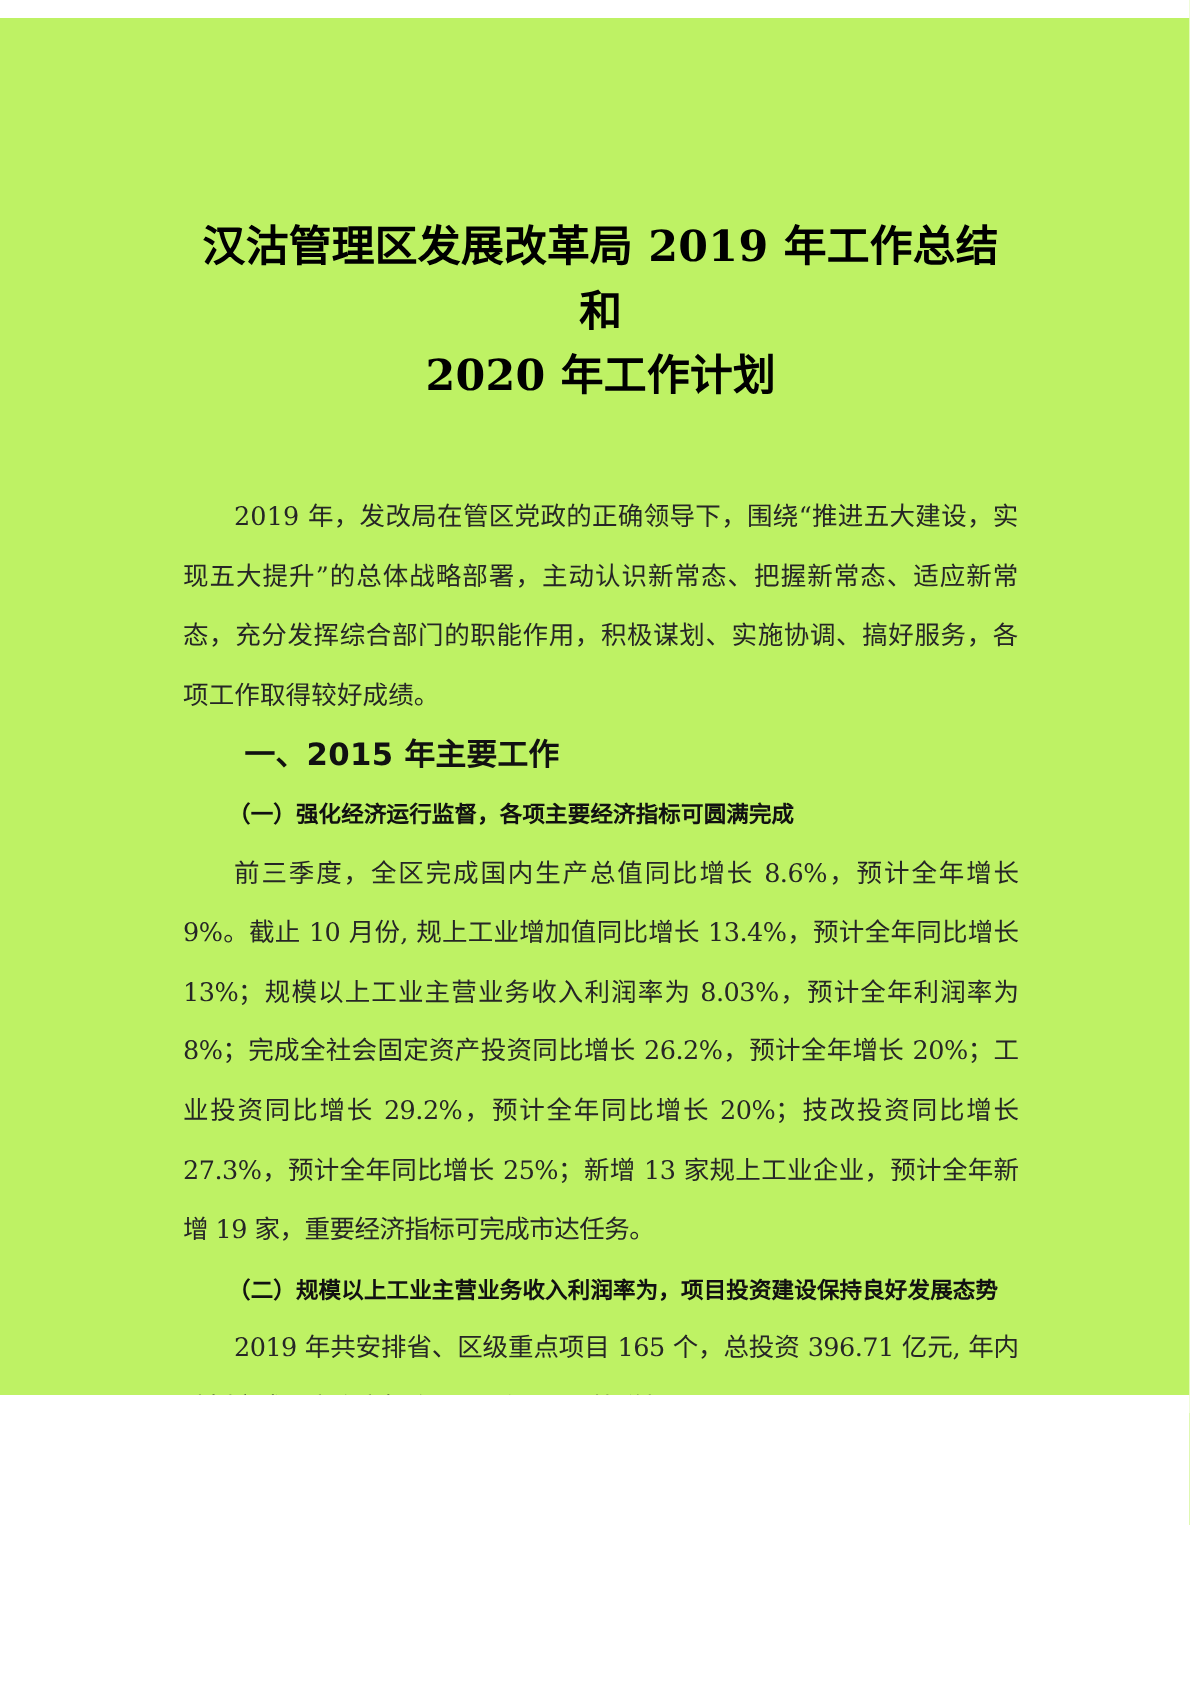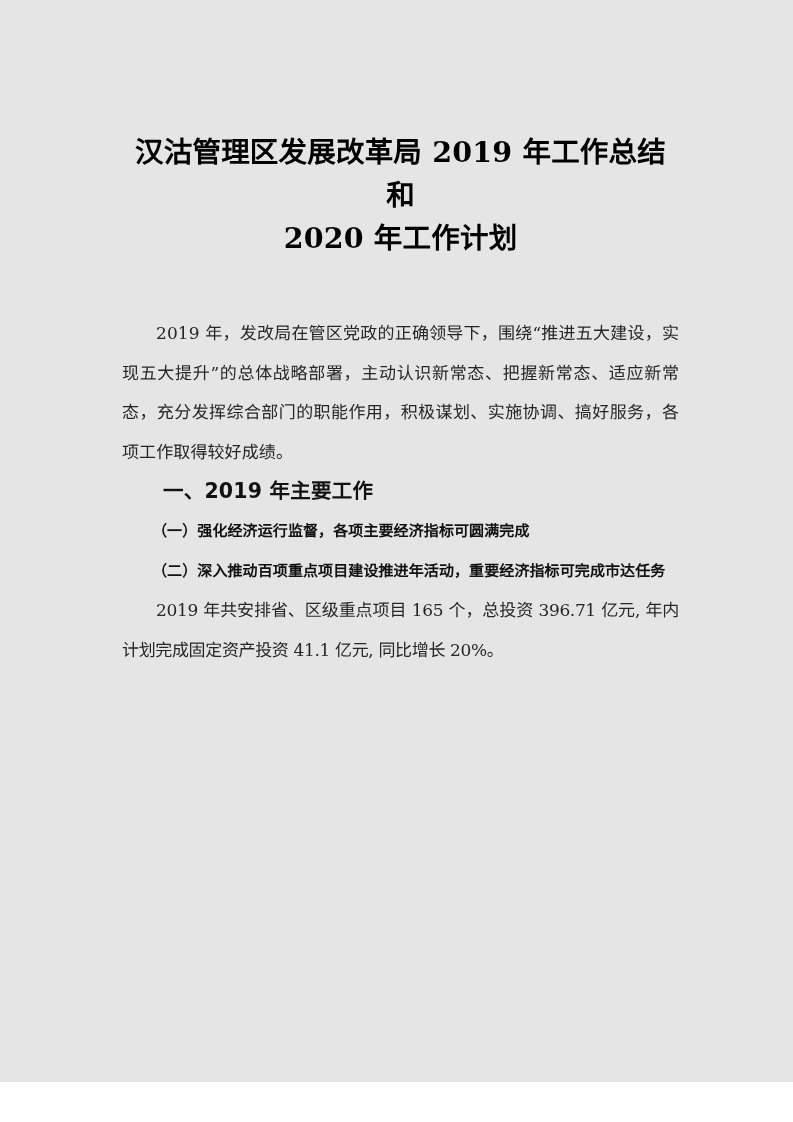--- a/index.html
+++ b/index.html
@@ -8,23 +8,23 @@
     padding: 0;
     background: #ffffff;
   }
   body {
     font-family: "DejaVu Serif", "Liberation Serif", serif;
     color: #1a1a1a;
   }
   .page {
     position: relative;
     width: 793px;
-    height: 1082px;
-    margin: 0 auto;
-    background: #e5e5e5;
+    height: 918px;
+    margin: 12px auto;
+    background: #bef264;
     overflow: hidden;
     box-sizing: border-box;
   }
   .content {
     position: absolute;
     left: 122px;
     top: 0;
     width: 557px;
   }
 
@@ -95,23 +95,24 @@
 <div class="page">
   <div class="content">
 
     <h1 class="doc-title">汉沽管理区发展改革局 2019 年工作总结和
 2020 年工作计划</h1>
 
     <div class="gap-after-title"></div>
 
     <p class="para">2019 年，发改局在管区党政的正确领导下，围绕“推进五大建设，实现五大提升”的总体战略部署，主动认识新常态、把握新常态、适应新常态，充分发挥综合部门的职能作用，积极谋划、实施协调、搞好服务，各项工作取得较好成绩。</p>
 
-    <p class="h1-line">一、2019 年主要工作</p>
+    <p class="h1-line">一、2015 年主要工作</p>
 
     <p class="h2-line">（一）强化经济运行监督，各项主要经济指标可圆满完成</p>
 
+    <p class="para tight">前三季度，全区完成国内生产总值同比增长 8.6%，预计全年增长 9%。截止 10 月份, 规上工业增加值同比增长 13.4%，预计全年同比增长 13%；规模以上工业主营业务收入利润率为 8.03%，预计全年利润率为 8%；完成全社会固定资产投资同比增长 26.2%，预计全年增长 20%；工业投资同比增长 29.2%，预计全年同比增长 20%；技改投资同比增长 27.3%，预计全年同比增长 25%；新增 13 家规上工业企业，预计全年新增 19 家，重要经济指标可完成市达任务。</p>
 
-    <p class="h2-line">（二）深入推动百项重点项目建设推进年活动，重要经济指标可完成市达任务</p>
+    <p class="h2-line">（二）规模以上工业主营业务收入利润率为，项目投资建设保持良好发展态势</p>
 
     <p class="para tight">2019 年共安排省、区级重点项目 165 个，总投资 396.71 亿元, 年内计划完成固定资产投资 41.1 亿元, 同比增长 20%。</p>
 
   </div>
 </div>
 
 </body></html>

